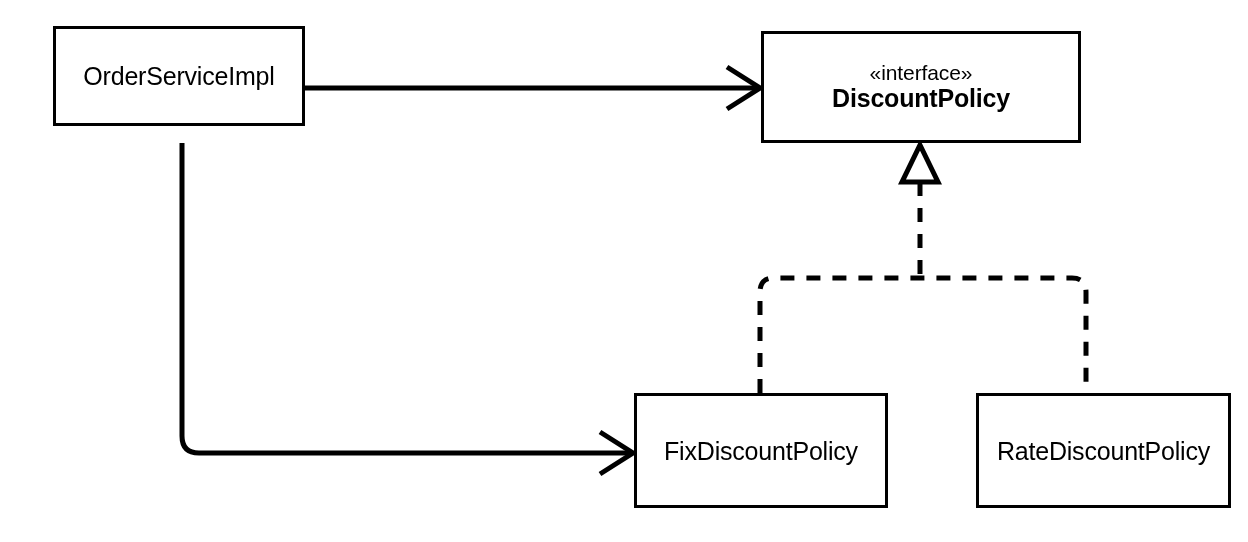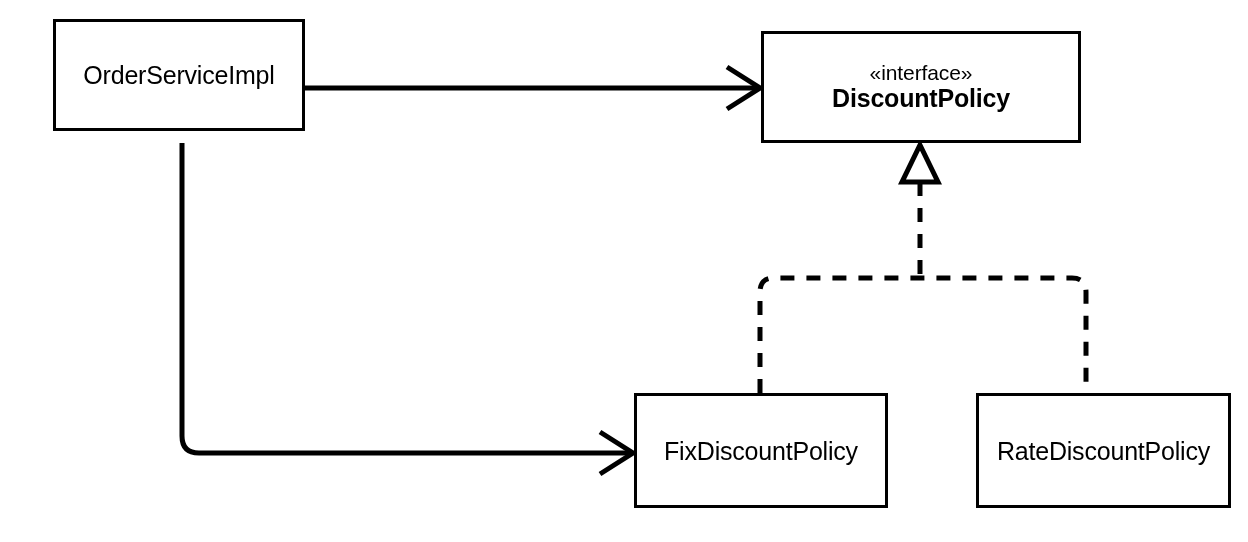--- a/index.html
+++ b/index.html
@@ -77,21 +77,21 @@
     <g>
 
       <line x1="920" y1="182" x2="920" y2="278" stroke="#000000" stroke-width="5" stroke-dasharray="14 12" stroke-linecap="butt"></line>
 
       <path d="M 760 393 L 760 292 Q 760 278 774 278 L 1072 278 Q 1086 278 1086 292 L 1086 393" fill="none" stroke="#000000" stroke-width="5" stroke-dasharray="14 12" stroke-linecap="butt" stroke-linejoin="round"></path>
     </g>
 
     <polygon points="920,145 938,182 902,182" fill="#ffffff" stroke="#000000" stroke-width="5" stroke-linejoin="miter"></polygon>
   </svg>
 
-  <div class="uml-box" style="left:53px; top:19px; width:252px; height:112px;justify-content:center;">
+  <div class="uml-box" style="left:53px; top:26px; width:252px; height:100px;justify-content:center;">
     <div class="uml-box-name">OrderServiceImpl</div>
   </div>
 
   <div class="uml-box" style="left:634px; top:393px; width:254px; height:115px;">
     <div class="uml-box-name">FixDiscountPolicy</div>
   </div>
 
   <div class="uml-box" style="left:761px; top:31px; width:320px; height:112px;">
     <div class="uml-box-stereotype">«interface»</div>
     <div class="uml-box-name is-bold">DiscountPolicy</div>

